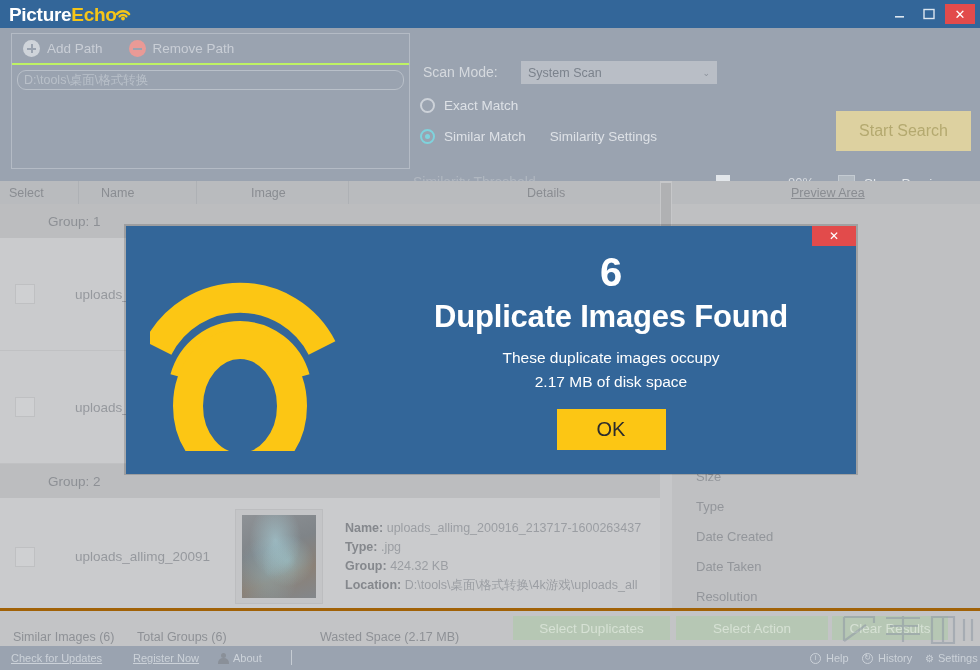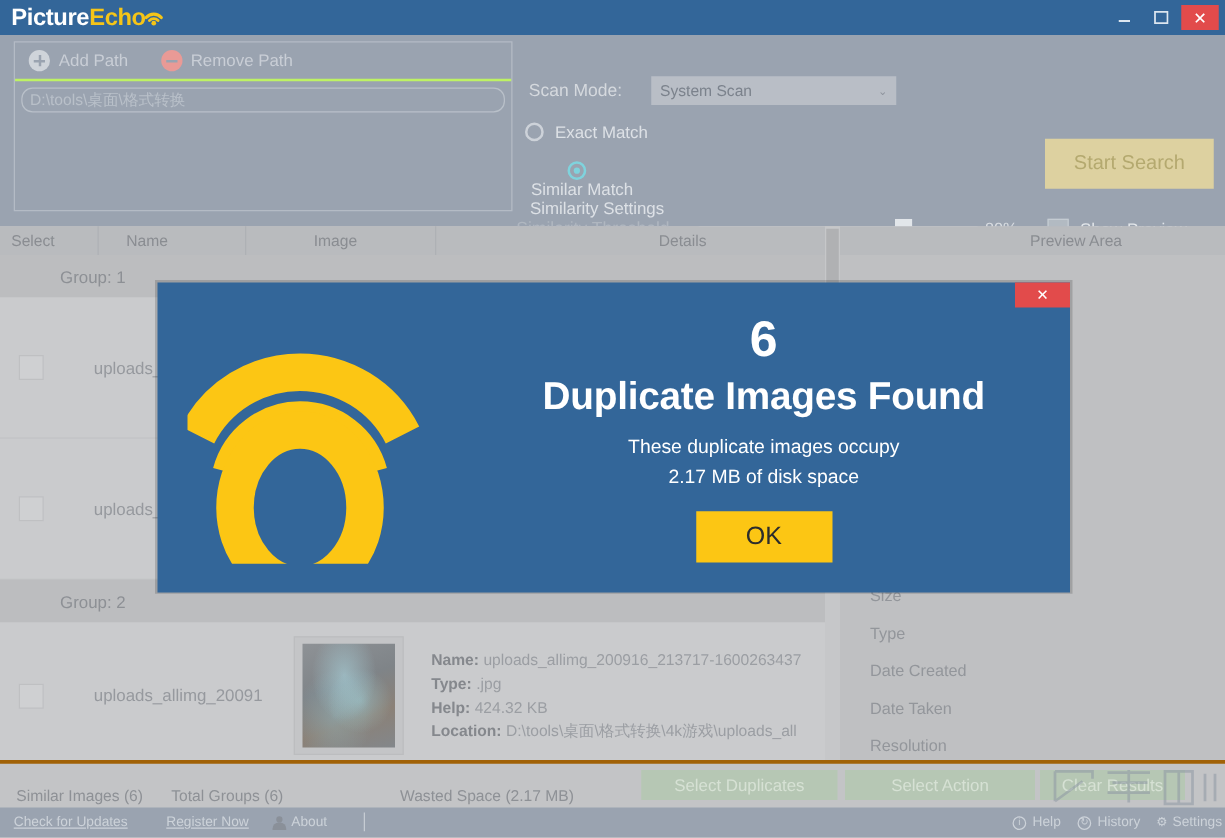--- a/index.html
+++ b/index.html
@@ -82,21 +82,21 @@
   .scan-select {
     position:absolute; left:521px; top:33px; width:196px; height:23px;
     background:#b9bec6; border:none;
     display:flex; align-items:center; padding:0 7px;
     color:#7b828c; font-size:12.5px;
   }
   .scan-select .chev { margin-left:auto; font-size:9px; color:#8c929b; }
 
   .radio-row { position:absolute; display:flex; align-items:center; }
   .radio-row.r1 { left:420px; top:70px; }
-  .radio-row.r2 { left:400px; top:101px;flex-direction:column; }
+  .radio-row.r2 { left:420px; top:101px; }
   .radio {
     width:15px; height:15px; border-radius:50%;
     border:2px solid #cdd2d9; margin-right:9px; position:relative;
   }
   .radio.on { border-color:#7fd3dd; }
   .radio.on:after {
     content:""; position:absolute; left:3px; top:3px;
     width:5px; height:5px; border-radius:50%; background:#7fd3dd;
   }
   .radio-lbl { color:#dde1e6; font-size:13.5px; }
@@ -132,21 +132,21 @@
   .colhead {
     position:absolute; left:0; top:181px; width:980px; height:23px;
     background:#b9bbbe; display:flex; align-items:center;
     color:#8a8d92; font-size:12.5px;
   }
   .colhead span { position:absolute; }
   .ch-select { left:9px; }
   .ch-name   { left:101px; }
   .ch-image  { left:251px; }
   .ch-detail { left:527px; }
-  .ch-prev   { left:824px; }
+  .ch-prev   { left:791px;text-decoration:underline; }
   .colhead-div { position:absolute; top:0; width:1px; height:23px; background:#aeb1b5; }
 
   
   .listarea {
     position:absolute; left:0; top:204px; width:672px; height:404px;
     background:#c8c9cb; overflow:hidden;
   }
   .group-bar {
     height:34px; background:#bcbdbf;
     display:flex; align-items:center; padding-left:48px;
@@ -400,21 +400,21 @@
       <span class="cb"></span>
       <span class="row-name">uploads_allimg_20091</span>
       <span class="thumb">
         <span class="thumb-inner"></span>
       </span>
       <span class="details">
         <div><b>Name:</b>
           <span>uploads_allimg_200916_213717-1600263437</span></div>
         <div><b>Type:</b>
           <span>.jpg</span></div>
-        <div><b>Help:</b>
+        <div><b>Group:</b>
           <span>424.32 KB</span></div>
         <div><b>Location:</b>
           <span>D:\tools\桌面\格式转换\4k游戏\uploads_all</span></div>
       </span>
     </div>
   </div>
 
   <div class="scrollbar">
     <div class="scroll-thumb"></div>
   </div>

